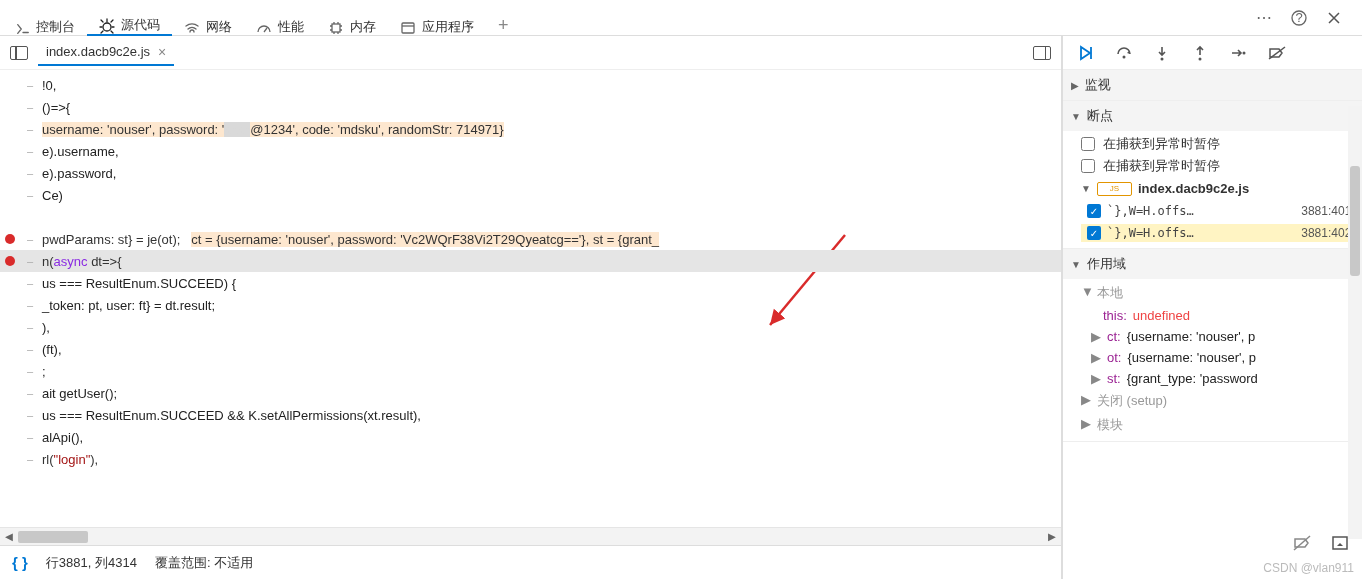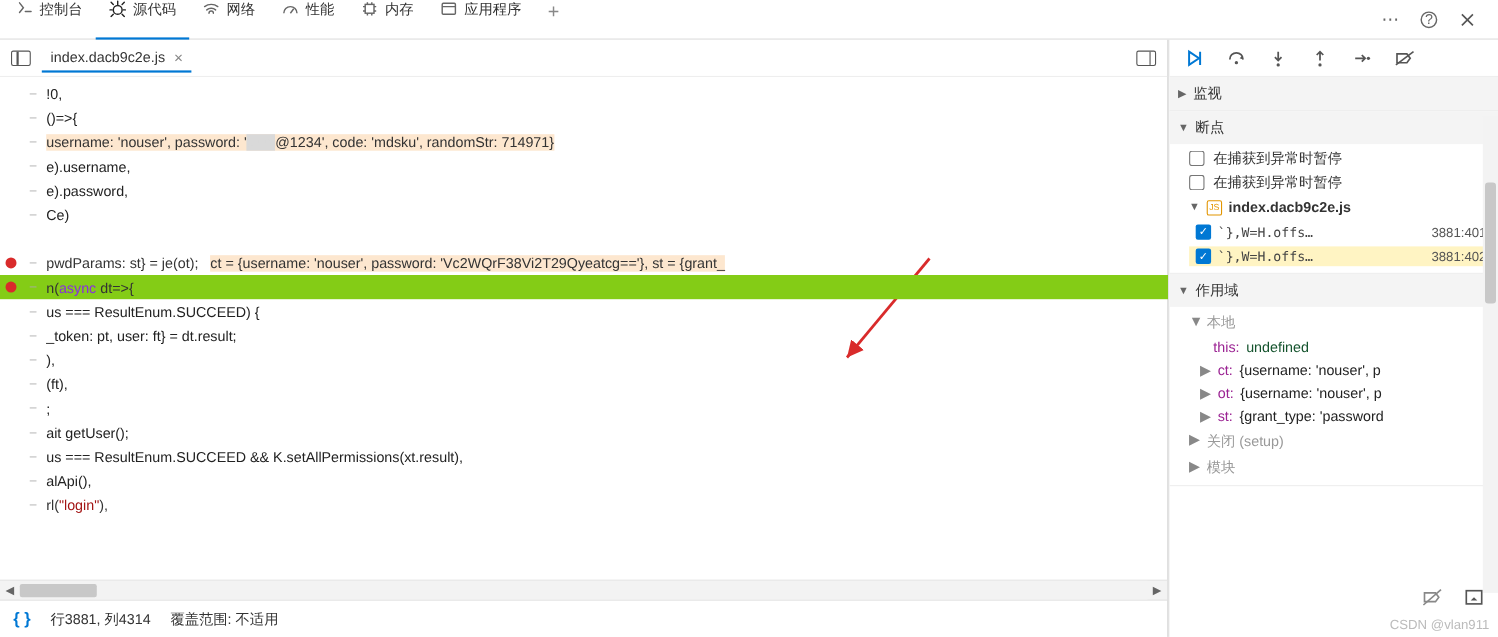--- a/index.html
+++ b/index.html
@@ -1,18 +1,18 @@
 <!DOCTYPE html>
 <html><head>
 <meta charset="utf-8">
 <style>
   *{box-sizing:border-box;margin:0;padding:0;font-family:"Segoe UI",Tahoma,sans-serif;font-size:13px;color:#333}
   body{width:1362px;height:579px;background:#fff;display:flex;flex-direction:column;overflow:hidden}
   .top-tabs{height:36px;display:flex;align-items:center;border-bottom:1px solid #ddd;padding:0 4px}
-  .top-tabs .tab{display:flex;align-items:flex-start;gap:6px;padding:0 12px;height:36px;color:#666;cursor:pointer}
+  .top-tabs .tab{display:flex;align-items:flex-end;gap:6px;padding:0 12px;height:36px;color:#666;cursor:pointer}
   .top-tabs .tab.active{border-bottom:2px solid #0078d4;color:#222}
   .top-tabs .spacer{flex:1}
   .top-tabs .tright{display:flex;align-items:center;gap:18px;padding-right:16px;color:#666}
   .main{flex:1;display:flex;overflow:hidden}
   .left{flex:1;display:flex;flex-direction:column;border-right:1px solid #ddd;min-width:0}
   .filebar{height:34px;display:flex;align-items:center;padding:0 10px;gap:10px;border-bottom:1px solid #eee}
   .filebar .panel-ic{width:18px;height:14px;border:1.5px solid #555;border-radius:2px;position:relative}
   .filebar .panel-ic::after{content:"";position:absolute;left:4px;top:0;bottom:0;width:1.5px;background:#555}
   .filetab{display:flex;align-items:center;gap:8px;padding:4px 8px;border-bottom:2px solid #0078d4}
   .filetab .x{color:#888;font-size:14px}
@@ -21,51 +21,51 @@
   .filebar .readmode::after{content:"";position:absolute;right:4px;top:0;bottom:0;width:1.5px;background:#555}
   .code-area{flex:1;overflow:auto;position:relative;font-family:Consolas,monospace;font-size:14px}
   .code-inner{position:relative;padding:4px 0 4px 0;min-width:1200px}
   .code-line{display:flex;align-items:center;height:22px;white-space:pre;position:relative}
   .bp-gut{width:20px;display:flex;align-items:center;justify-content:center}
   .bpdot{width:10px;height:10px;border-radius:50%;background:#d92b2b}
   .fold-gut{width:20px;display:flex;align-items:center;justify-content:center;color:#aaa;font-size:11px}
   .fold-gut::before{content:"\2013"}
   .code-text{padding-left:2px;color:#222}
   .hl{background:#fde7cf}
-  .hl-blue{background:#84cc16}
+  .hl-blue{background:#e5e5e5}
   .kw-async{color:#8a2be2}
   .str{color:#a31515}
   .arrow{position:absolute;left:760px;top:160px;pointer-events:none}
   .hscroll{height:18px;background:#f3f3f3;border-top:1px solid #e5e5e5;display:flex;align-items:center}
   .hscroll .track{flex:1;height:100%;background:#f3f3f3;position:relative}
   .hscroll .thumb{position:absolute;left:0;top:3px;width:70px;height:12px;background:#c8c8c8;border-radius:2px}
   .hscroll .arrbtn{width:18px;height:18px;display:flex;align-items:center;justify-content:center;color:#666}
   .status{height:34px;border-top:1px solid #ddd;display:flex;align-items:center;gap:18px;padding:0 12px}
   .status .br{color:#0078d4;font-weight:bold;font-size:15px}
   .right{width:300px;display:flex;flex-direction:column;border-left:1px solid #ddd;overflow:hidden}
   .dbgbar{height:34px;display:flex;align-items:center;gap:20px;padding:0 14px;border-bottom:1px solid #eee}
   .dbgbar .resume{color:#0078d4}
   .panel{border-bottom:1px solid #eee}
   .panel-h{height:30px;display:flex;align-items:center;gap:6px;padding:0 8px;background:#f4f4f4;cursor:pointer}
   .panel-h .tri{font-size:10px;color:#666}
   .panel-b{padding:4px 4px 6px 18px;display:flex;flex-direction:column;gap:4px}
   .chk{display:flex;align-items:center;gap:8px}
   .chk input{width:14px;height:14px}
   .bp-file{display:flex;align-items:center;gap:6px;padding:2px 0}
-  .bp-file .jsic{width:14px;height:14px;border:1.5px solid #e29500;border-radius:2px;display:flex;align-items:center;justify-content:center;font-size:8px;color:#e29500}
+  .bp-file .jsic{width:35px;height:14px;border:1.5px solid #e29500;border-radius:2px;display:flex;align-items:center;justify-content:center;font-size:8px;color:#e29500}
   .bp-item{display:flex;align-items:center;justify-content:space-between;padding:2px 0 2px 6px}
   .bp-item .cb{width:14px;height:14px;background:#0078d4;border-radius:2px;display:flex;align-items:center;justify-content:center;color:#fff;font-size:10px;margin-right:6px}
   .bp-item.sel{background:#fff4c3}
   .bp-item .name{white-space:nowrap;overflow:hidden;text-overflow:ellipsis;max-width:150px;color:#444;font-family:Consolas,monospace;font-size:12px}
   .bp-item .pos{color:#555;font-size:12px}
   .scope-line{display:flex;gap:6px;padding:1px 0;font-family:Consolas,monospace;font-size:12px}
   .scope-line .tri{color:#888;width:10px}
   .scope-key{color:#9b2393}
   .scope-val{color:#222}
-  .scope-und{color:#14532d}
+  .scope-und{color:#ef4444}
   .scope-local{color:#999;}
   .rscroll{position:absolute;right:0;top:70px;bottom:40px;width:14px;background:#f3f3f3}
   .rscroll .rthumb{position:absolute;top:60px;width:10px;left:2px;height:110px;background:#c8c8c8;border-radius:3px}
   .right{position:relative}
   .watermark{position:absolute;right:8px;bottom:4px;font-size:12px;color:#bbb}
   .bottom-icons{position:absolute;right:12px;bottom:26px;display:flex;gap:18px;color:#555}
   svg{display:block}
 </style>
 </head>
 <body>

